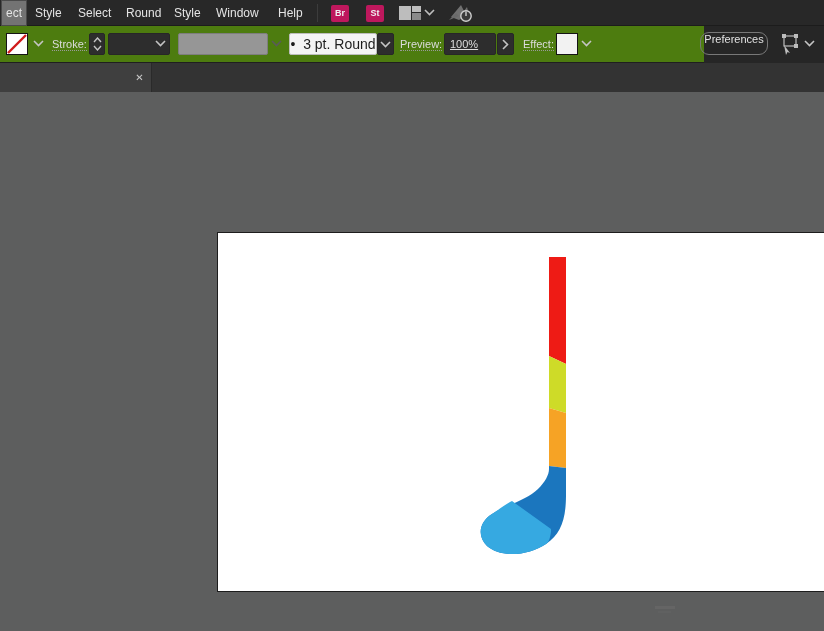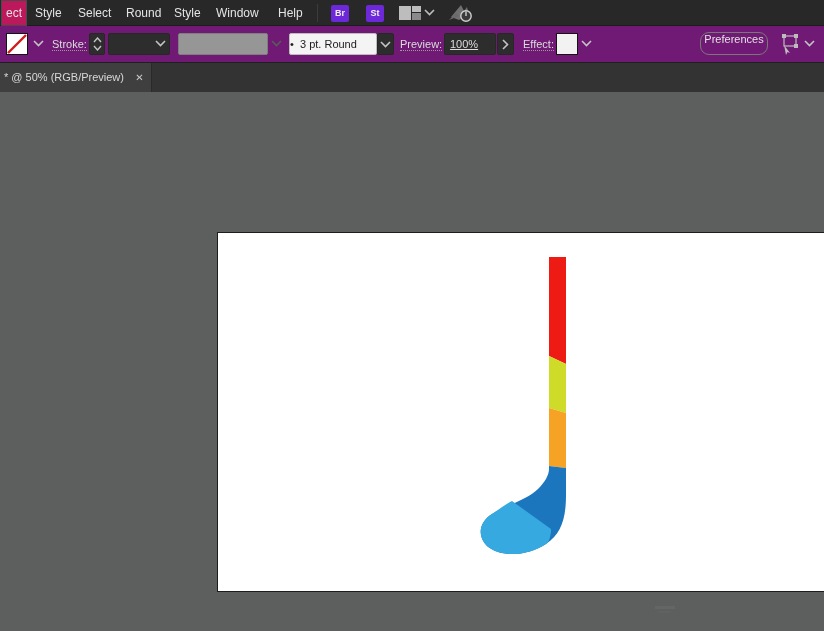--- a/index.html
+++ b/index.html
@@ -3,36 +3,36 @@
 <meta charset="utf-8">
 <style>
   * { margin:0; padding:0; box-sizing:border-box; }
   html,body { width:824px; height:631px; overflow:hidden; }
   body { font-family:"Liberation Sans","DejaVu Sans",sans-serif; background:#262626; position:relative; }
   .app { position:absolute; inset:0; width:824px; height:631px; }
 
   
   .menubar { position:absolute; left:0; top:0; width:824px; height:26px; background:#282828; border-bottom:1px solid #1c1c1c; }
   .mi { position:absolute; top:0; height:26px; line-height:26px; color:#e4e4e4; font-size:12px; padding:0 4px; cursor:default; }
-  .mi.focused { background:#be185d; border:1px solid #4a4a4a; line-height:24px; }
+  .mi.focused { background:#737373; border:1px solid #4a4a4a; line-height:24px; }
   .menubar .vdiv { position:absolute; left:317px; top:4px; width:1px; height:18px; background:#3c3c3c; }
-  .badge { position:absolute; top:5px; width:18px; height:17px; background:#6d28d9; color:#f0f0f0; font-size:9px; font-weight:bold;
+  .badge { position:absolute; top:5px; width:18px; height:17px; background:#be185d; color:#f0f0f0; font-size:9px; font-weight:bold;
            border-radius:2px; text-align:center; line-height:17px; }
   .ws-icon { position:absolute; left:399px; top:6px; }
   .chev { display:inline-block; }
   .menubar .chev-ws { position:absolute; left:424px; top:9px; }
   .launch-icon { position:absolute; left:447px; top:3px; width:28px; height:20px; color:#8b8b8b; }
 
   
-  .controlbar { position:absolute; left:0; top:26px; width:824px; height:37px; background:#701a75; border-bottom:1px solid #1f1f1f; }
+  .controlbar { position:absolute; left:0; top:26px; width:704px; height:37px; background:#4d7c0f; border-bottom:1px solid #1f1f1f; }
   .cb-label { position:absolute; top:12px; font-size:11px; color:#dcdcdc; border-bottom:1px dotted #9a9a9a; line-height:12px; }
   .swatch-none { position:absolute; left:6px; top:7px; width:22px; height:22px; background:#ffffff; border:1px solid #141414; }
   .field { position:absolute; top:7px; height:22px; background:#2d2d2d; border:1px solid #272727; border-radius:2px; }
   .field.disabled { background:#969696; border-color:#7e7e7e; }
-  .field.white { background:#f4f4f4; border-color:#bdbdbd; color:#1c1c1c; font-size:11px; text-align:left; line-height:20px; }
+  .field.white { background:#f4f4f4; border-color:#bdbdbd; color:#1c1c1c; font-size:14px; text-align:center; line-height:20px; }
   .stepper { position:absolute; left:89px; top:7px; width:16px; height:22px; background:#2d2d2d; border:1px solid #272727; border-radius:2px;
              display:flex; flex-direction:column; align-items:center; justify-content:center; gap:2px; }
   .chev-btn { position:absolute; top:7px; width:17px; height:22px; background:#2d2d2d; border:1px solid #272727; border-radius:2px;
               display:flex; align-items:center; justify-content:center; }
   .opacity-field { left:444px; width:52px; color:#dddddd; font-size:11px; line-height:20px; padding-left:5px;text-decoration:underline; }
   .btn { position:absolute; top:6px; height:23px; background:transparent; border:1px solid #787878; border-radius:9px;
          color:#e2e2e2; font-size:11px; text-align:center; cursor:default; }
   .style-swatch { position:absolute; left:556px; top:7px; width:22px; height:22px; background:#f2f2f2; border:1px solid #141414; }
   .xform-icon { position:absolute; left:778px; top:7px; }
   .cb-chev { position:absolute; }
@@ -167,21 +167,20 @@
     </span>
     <span class="cb-chev" style="left:804px; top:14px">
       <svg width="11" height="7">
           <path d="M1 1 L5.5 5.5 L10 1" stroke="#c4c4c4" stroke-width="1.6" fill="none"></path>
         </svg>
     </span>
   </div>
 
   <div class="tabbar">
     <div class="tab">
-      <span class="tab-title">* @ 50% (RGB/Preview)</span>
       <span class="tab-close">✕</span>
     </div>
   </div>
 
   <div class="canvas">
     <div class="artboard">
       <svg width="618" height="358" viewBox="0 0 618 358">
 
         <polygon points="331,24 348,24 348,131 331,123" fill="#EE1B15"></polygon>
         <polygon points="331,123 348,131 348,180 331,175" fill="#CEDB28"></polygon>

